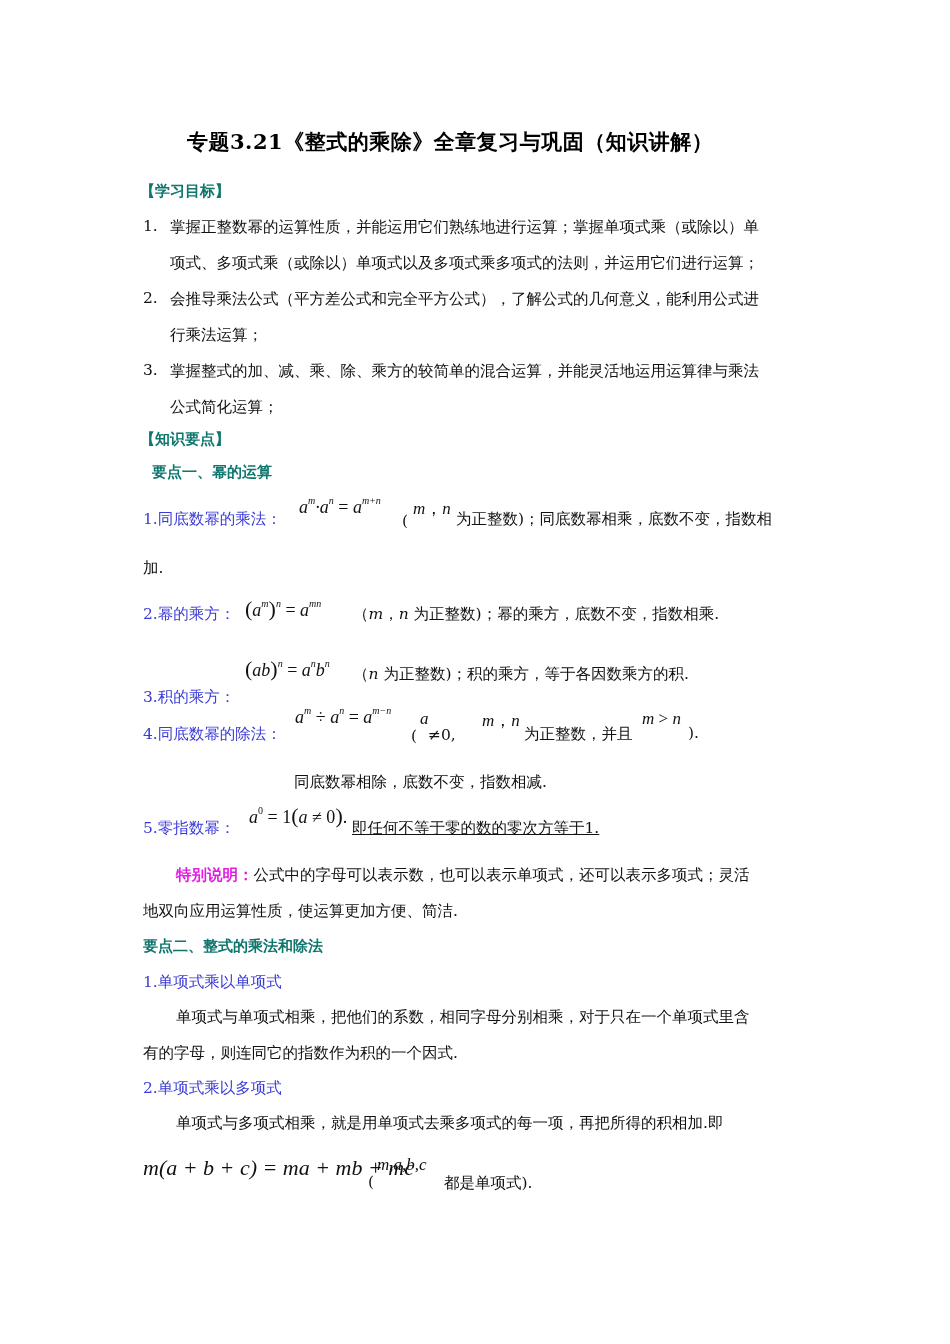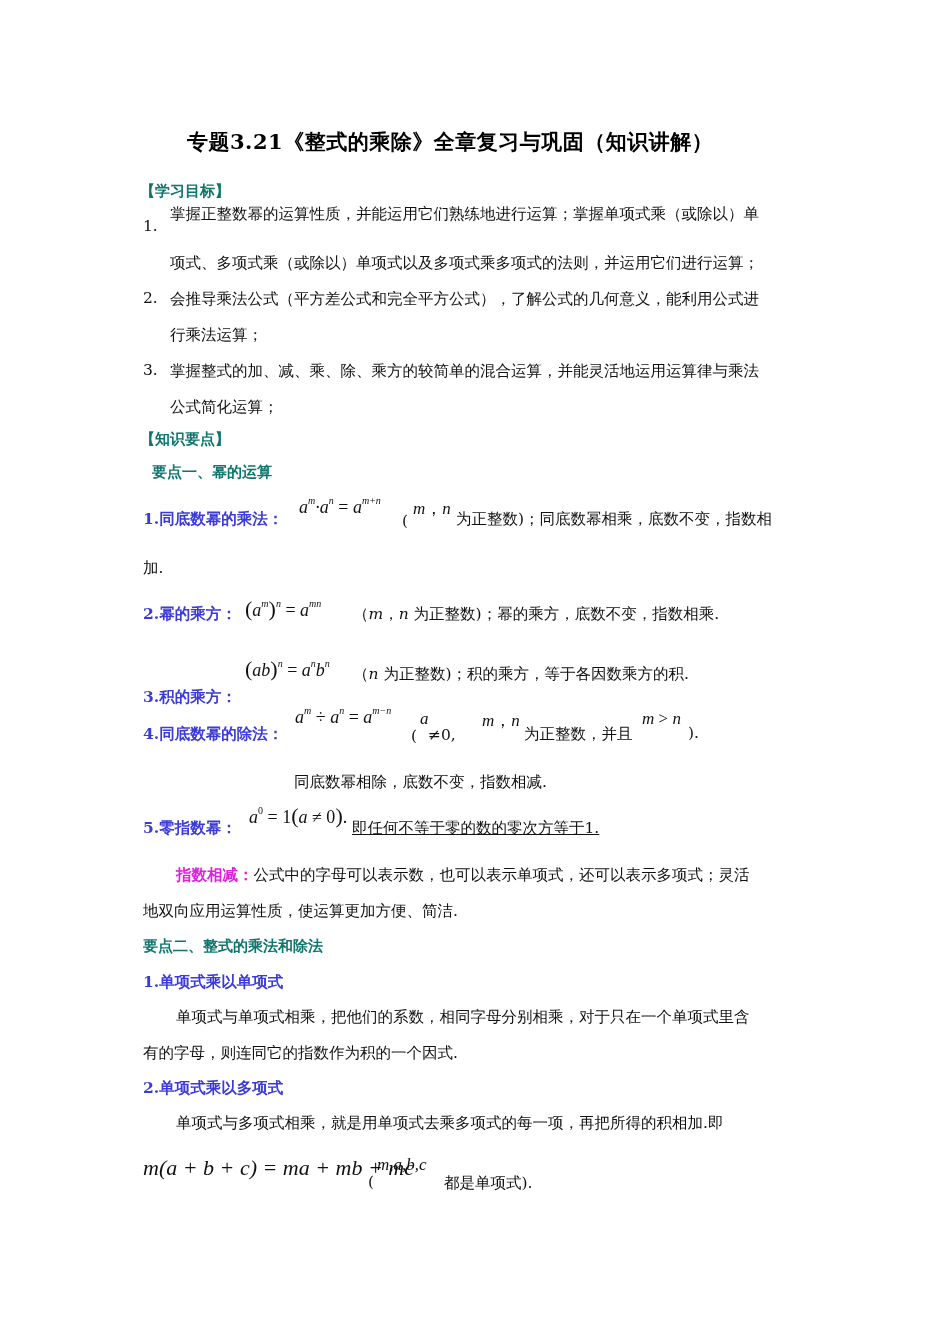--- a/index.html
+++ b/index.html
@@ -2,37 +2,37 @@
 <html><head>
 <meta charset="utf-8">
 <style>
   html, body { margin: 0; padding: 0; background: #ffffff; }
   body { width: 950px; height: 1344px; position: relative; overflow: hidden;
          font-family: "DejaVu Serif", "Liberation Serif", serif; color: #111; }
   .abs { position: absolute; white-space: nowrap; }
   .title { font-size: 21px; font-weight: bold; color: #000; letter-spacing: 0.5px; }
   .sec { font-family: "DejaVu Sans", "Liberation Sans", sans-serif; font-weight: bold; color: #0f766e; font-size: 15px; }
   .body { font-size: 15.5px; color: #111; }
-  .blue { color: #3b3bd6; font-size: 15.5px; font-weight: bold; }
+  .blue { color: #3b3bd6; font-size: 15.5px; }
   .magenta { color: #e020e0; font-weight: bold; font-family: "DejaVu Sans", "Liberation Sans", sans-serif; font-size: 15.5px; }
   .math { font-family: "Liberation Serif", "DejaVu Serif", serif; font-style: italic; font-size: 18px; color: #111; }
   .math sup { font-size: 10px; font-style: italic; vertical-align: 9px; line-height: 0; }
   .math .up { font-style: normal; }
   .paren { font-family: "Liberation Serif", serif; font-style: normal; font-size: 22px; }
   .mi { font-family: "Liberation Serif", serif; font-style: italic; font-size: 17px; }
 </style>
 </head>
 <body>
 
 <div class="abs title" style="left:187px; top:128px;">专题3.21《整式的乘除》全章复习与巩固（知识讲解）</div>
 
 <div class="abs sec" style="left:140px; top:182px;">【学习目标】</div>
 
 <div class="abs body" style="left:143px; top:217px;">1.</div>
-<div class="abs body" style="left:170px; top:204px;">掌握正整数幂的运算性质，并能运用它们熟练地进行运算；掌握单项式乘（或除以）单</div>
+<div class="abs body" style="left:170px; top:217px;">掌握正整数幂的运算性质，并能运用它们熟练地进行运算；掌握单项式乘（或除以）单</div>
 <div class="abs body" style="left:170px; top:253px;">项式、多项式乘（或除以）单项式以及多项式乘多项式的法则，并运用它们进行运算；</div>
 
 <div class="abs body" style="left:143px; top:289px;">2.</div>
 <div class="abs body" style="left:170px; top:289px;">会推导乘法公式（平方差公式和完全平方公式），了解公式的几何意义，能利用公式进</div>
 <div class="abs body" style="left:170px; top:325px;">行乘法运算；</div>
 
 <div class="abs body" style="left:143px; top:361px;">3.</div>
 <div class="abs body" style="left:170px; top:361px;">掌握整式的加、减、乘、除、乘方的较简单的混合运算，并能灵活地运用运算律与乘法</div>
 <div class="abs body" style="left:170px; top:397px;">公式简化运算；</div>
 
@@ -62,21 +62,21 @@
 <div class="abs mi" style="left:482px; top:709px;">m<span style="font-style:normal">，</span>n</div>
 <div class="abs body" style="left:524px; top:724px;">为正整数，并且</div>
 <div class="abs mi" style="left:642px; top:709px;">m<span style="font-style:normal"> &gt; </span>n</div>
 <div class="abs body" style="left:688px; top:724px;">).</div>
 <div class="abs body" style="left:294px; top:772px;">同底数幂相除，底数不变，指数相减.</div>
 
 <div class="abs blue" style="left:143px; top:818px;">5.零指数幂：</div>
 <div class="abs math" style="left:249px; top:803px;">a<sup class="up">0</sup><span class="up"> = 1</span><span class="paren">(</span>a<span class="up"> ≠ 0</span><span class="paren">)</span><span class="up">.</span></div>
 <div class="abs body" style="left:352px; top:818px;text-decoration:underline;">即任何不等于零的数的零次方等于1.</div>
 
-<div class="abs" style="left:176px; top:865px;"><span class="magenta">指数相减：</span><span class="body">公式中的字母可以表示数，也可以表示单项式，还可以表示多项式；灵活</span></div>
+<div class="abs" style="left:176px; top:865px;"><span class="magenta">特别说明：</span><span class="body">公式中的字母可以表示数，也可以表示单项式，还可以表示多项式；灵活</span></div>
 <div class="abs body" style="left:143px; top:901px;">地双向应用运算性质，使运算更加方便、简洁.</div>
 
 <div class="abs sec" style="left:143px; top:937px;">要点二、整式的乘法和除法</div>
 
 <div class="abs blue" style="left:143px; top:972px;">1.单项式乘以单项式</div>
 <div class="abs body" style="left:176px; top:1007px;">单项式与单项式相乘，把他们的系数，相同字母分别相乘，对于只在一个单项式里含</div>
 <div class="abs body" style="left:143px; top:1043px;text-align:center;">有的字母，则连同它的指数作为积的一个因式.</div>
 
 <div class="abs blue" style="left:143px; top:1078px;">2.单项式乘以多项式</div>
 <div class="abs body" style="left:176px; top:1113px;">单项式与多项式相乘，就是用单项式去乘多项式的每一项，再把所得的积相加.即</div>

